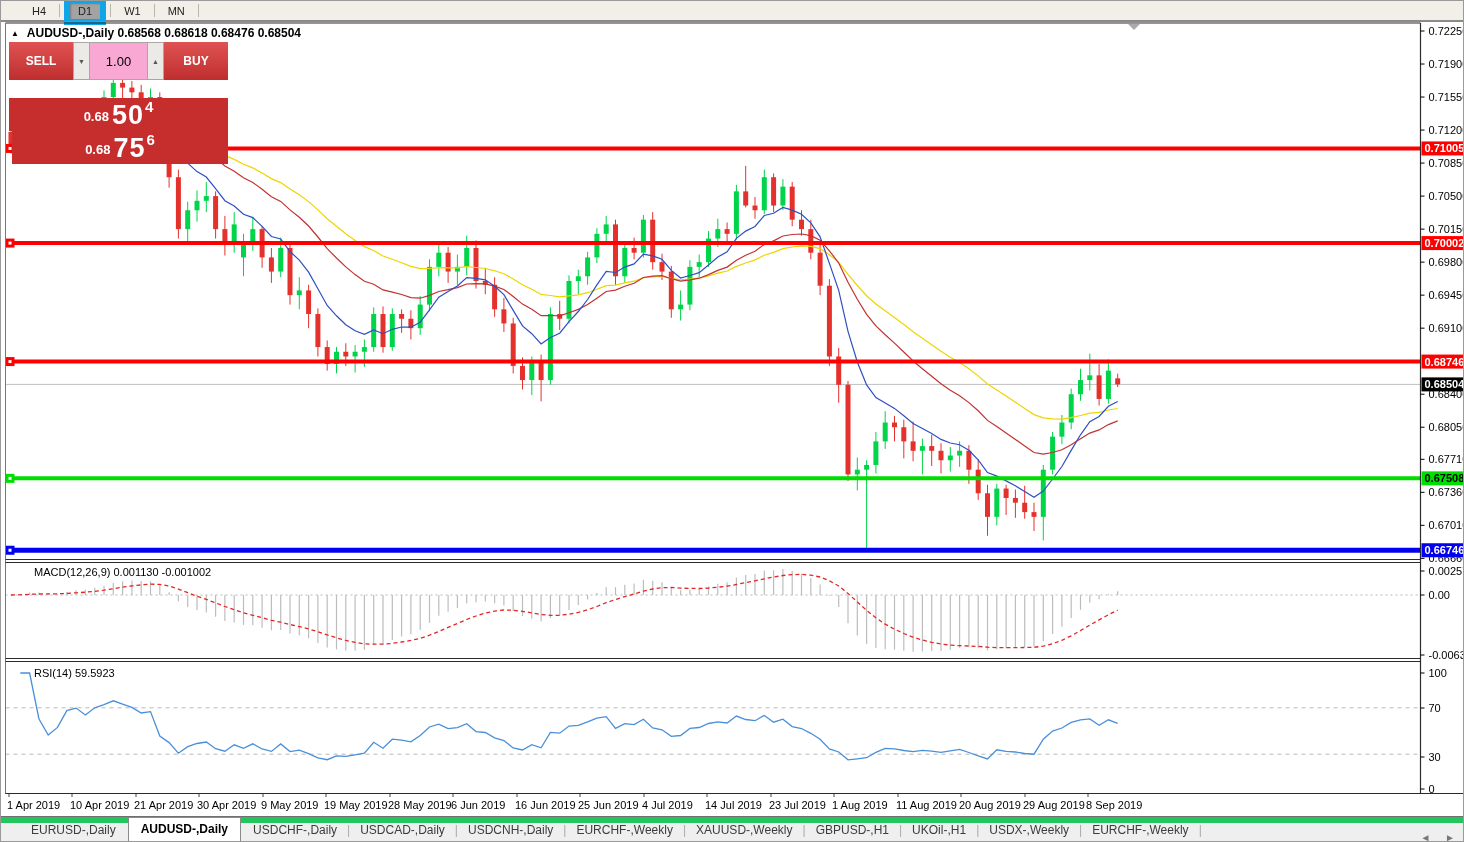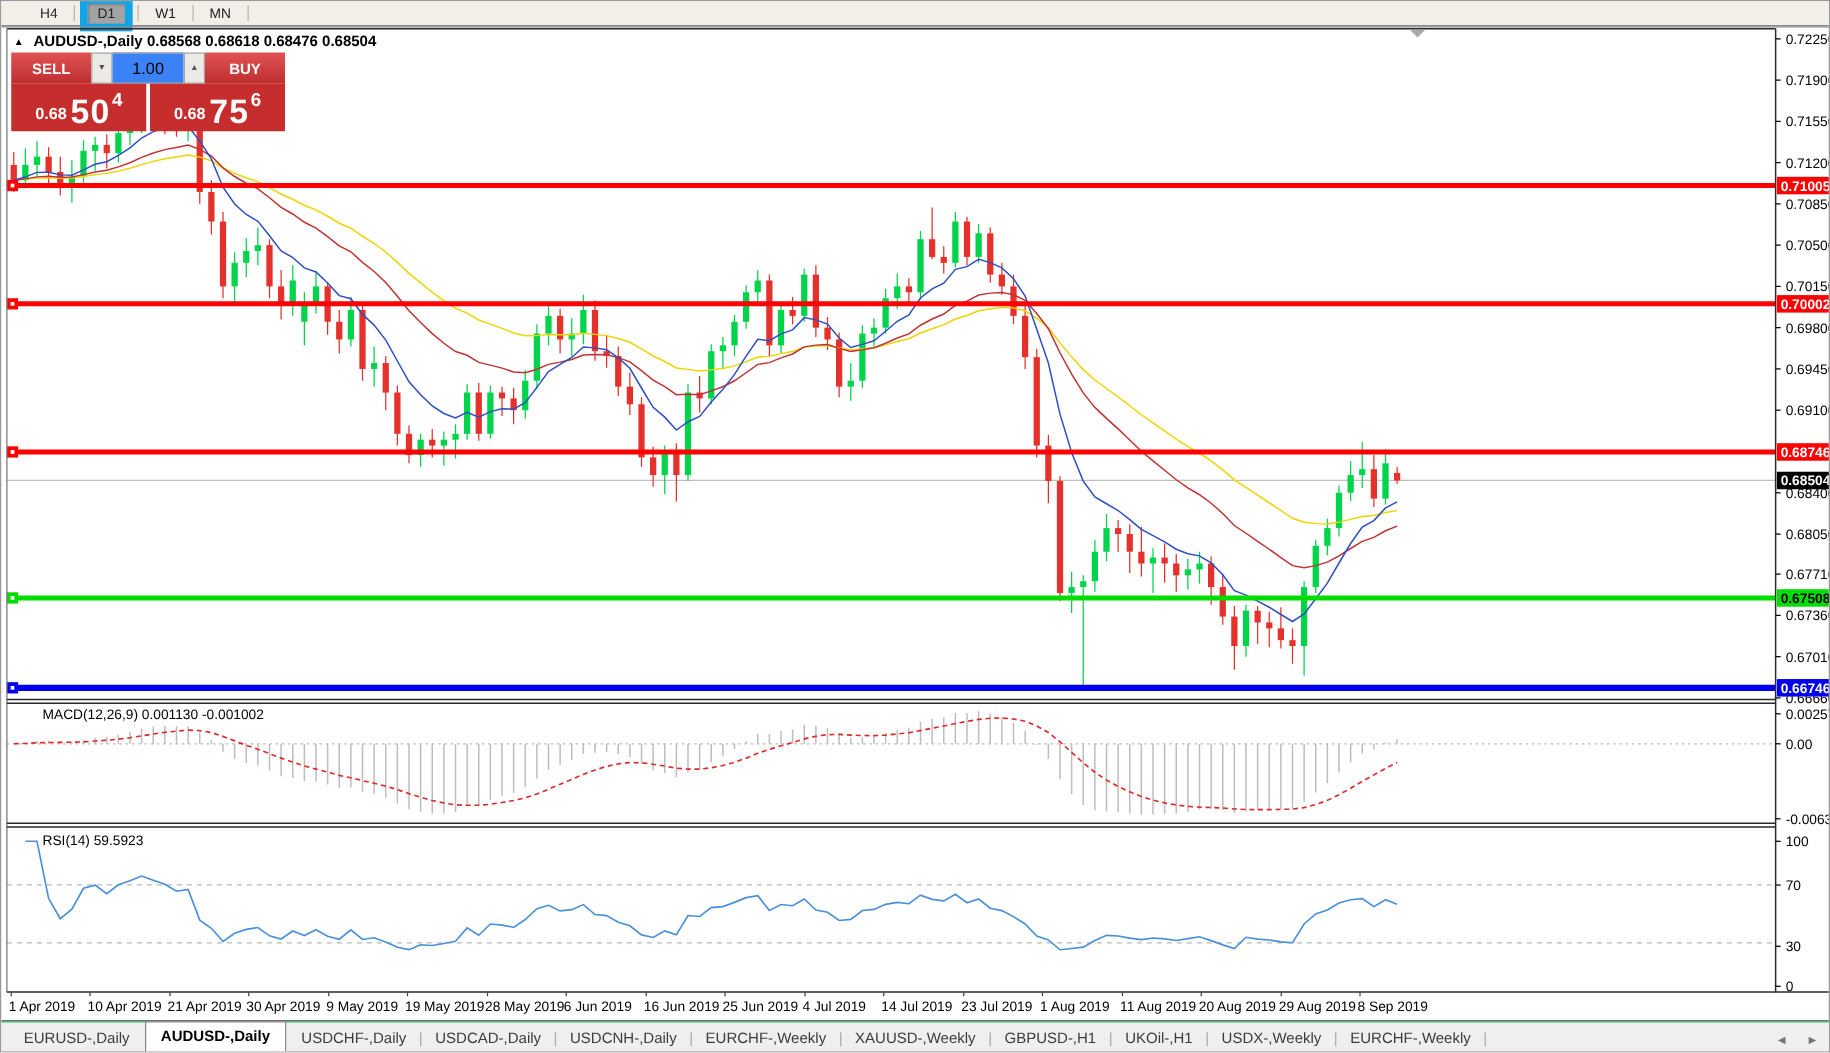--- a/index.html
+++ b/index.html
@@ -10,40 +10,40 @@
   .toolbar{position:absolute;left:0;top:0;width:100%;height:20px;background:#f1efe8;
            border-bottom:1px solid #8a8a8a;display:flex;align-items:center;padding-left:22px;box-sizing:border-box;}
   .tf-btn{font-size:11px;color:#222;padding:0 8px;height:16px;line-height:16px;cursor:default;border:1px solid transparent;}
   .tf-btn.active{background:#a3a3a3;border:6px solid #0ea5e9;box-shadow:inset 1px 1px 2px rgba(0,0,0,.25);}
   .tf-sep{width:1px;height:13px;background:#b9b6ad;margin:0 4px;}
   
   .chart-title{position:absolute;left:10px;top:25px;font-size:12px;font-weight:bold;color:#000;z-index:6;}
   .chart-title .tri{font-size:8px;vertical-align:1px;margin-right:5px;}
   
   .trade{position:absolute;left:8px;top:41px;width:219px;z-index:6;}
-  .trow1{display:flex;height:25px;}
+  .trow1{display:flex;height:38px;}
   .btn-sell,.btn-buy{width:64px;background:linear-gradient(#e05353,#bf2e2e);color:#fff;
       font-size:12px;font-weight:bold;display:flex;align-items:center;justify-content:center;}
   .spin{width:17px;background:#eceae6;border:1px solid #a9a7a2;box-sizing:border-box;color:#555;
       font-size:7px;display:flex;align-items:center;justify-content:center;}
-  .vol{flex:1;background:#3b82f6;border:1px solid #a9a7a2;border-left:none;border-right:none;
+  .vol{flex:1;background:#f9a8d4;border:1px solid #a9a7a2;border-left:none;border-right:none;
       font-size:13px;color:#000;display:flex;align-items:center;justify-content:center;}
-  .trow2{display:flex;margin-top:0;height:38px;}
+  .trow2{display:flex;margin-top:18px;height:38px;flex-direction:column;}
   .px{flex:1;background:#c62d2d;color:#fff;display:flex;align-items:flex-end;justify-content:center;padding-bottom:1px;}
   .px + .px{margin-left:3px;}
   .px .small{font-size:13px;font-weight:bold;margin:0 3px 6px 0;}
   .px .big{font-size:27px;font-weight:bold;line-height:30px;letter-spacing:1px;}
   .px .sup{font-size:15px;font-weight:bold;margin:0 0 15px 1px;}
   
   .ind-label{position:absolute;left:9px;font-size:11px;color:#000;z-index:6;padding-left:24px;}
   #macd-label{top:565px;}
   #rsi-label{top:666px;}
   
   .tabs{position:absolute;left:0;top:816px;width:100%;height:26px;background:#efefef;
-        border-top:1px solid #22c55e;display:flex;align-items:flex-end;padding-left:8px;box-sizing:border-box;}
+        border-top:6px solid #22c55e;display:flex;align-items:flex-end;padding-left:20px;box-sizing:border-box;}
   .tab{font-size:12px;color:#3c3c3c;padding:4px 10px 6px;white-space:nowrap;cursor:default;}
   .tab.active{background:#fff;border:1px solid #8a8a8a;border-bottom:1px solid #fff;
         font-weight:bold;color:#000;padding:4px 12px 6px;margin:0 2px;}
   .tab-sep{color:#aaa;font-size:12px;padding-bottom:6px;}
   .tab-arrows{position:absolute;right:8px;top:9px;color:#777;font-size:10px;}
   .tab-arrows span{margin-left:12px;cursor:default;}
   svg{position:absolute;left:0;top:0;z-index:1;}
 </style>
 </head>
 <body>

